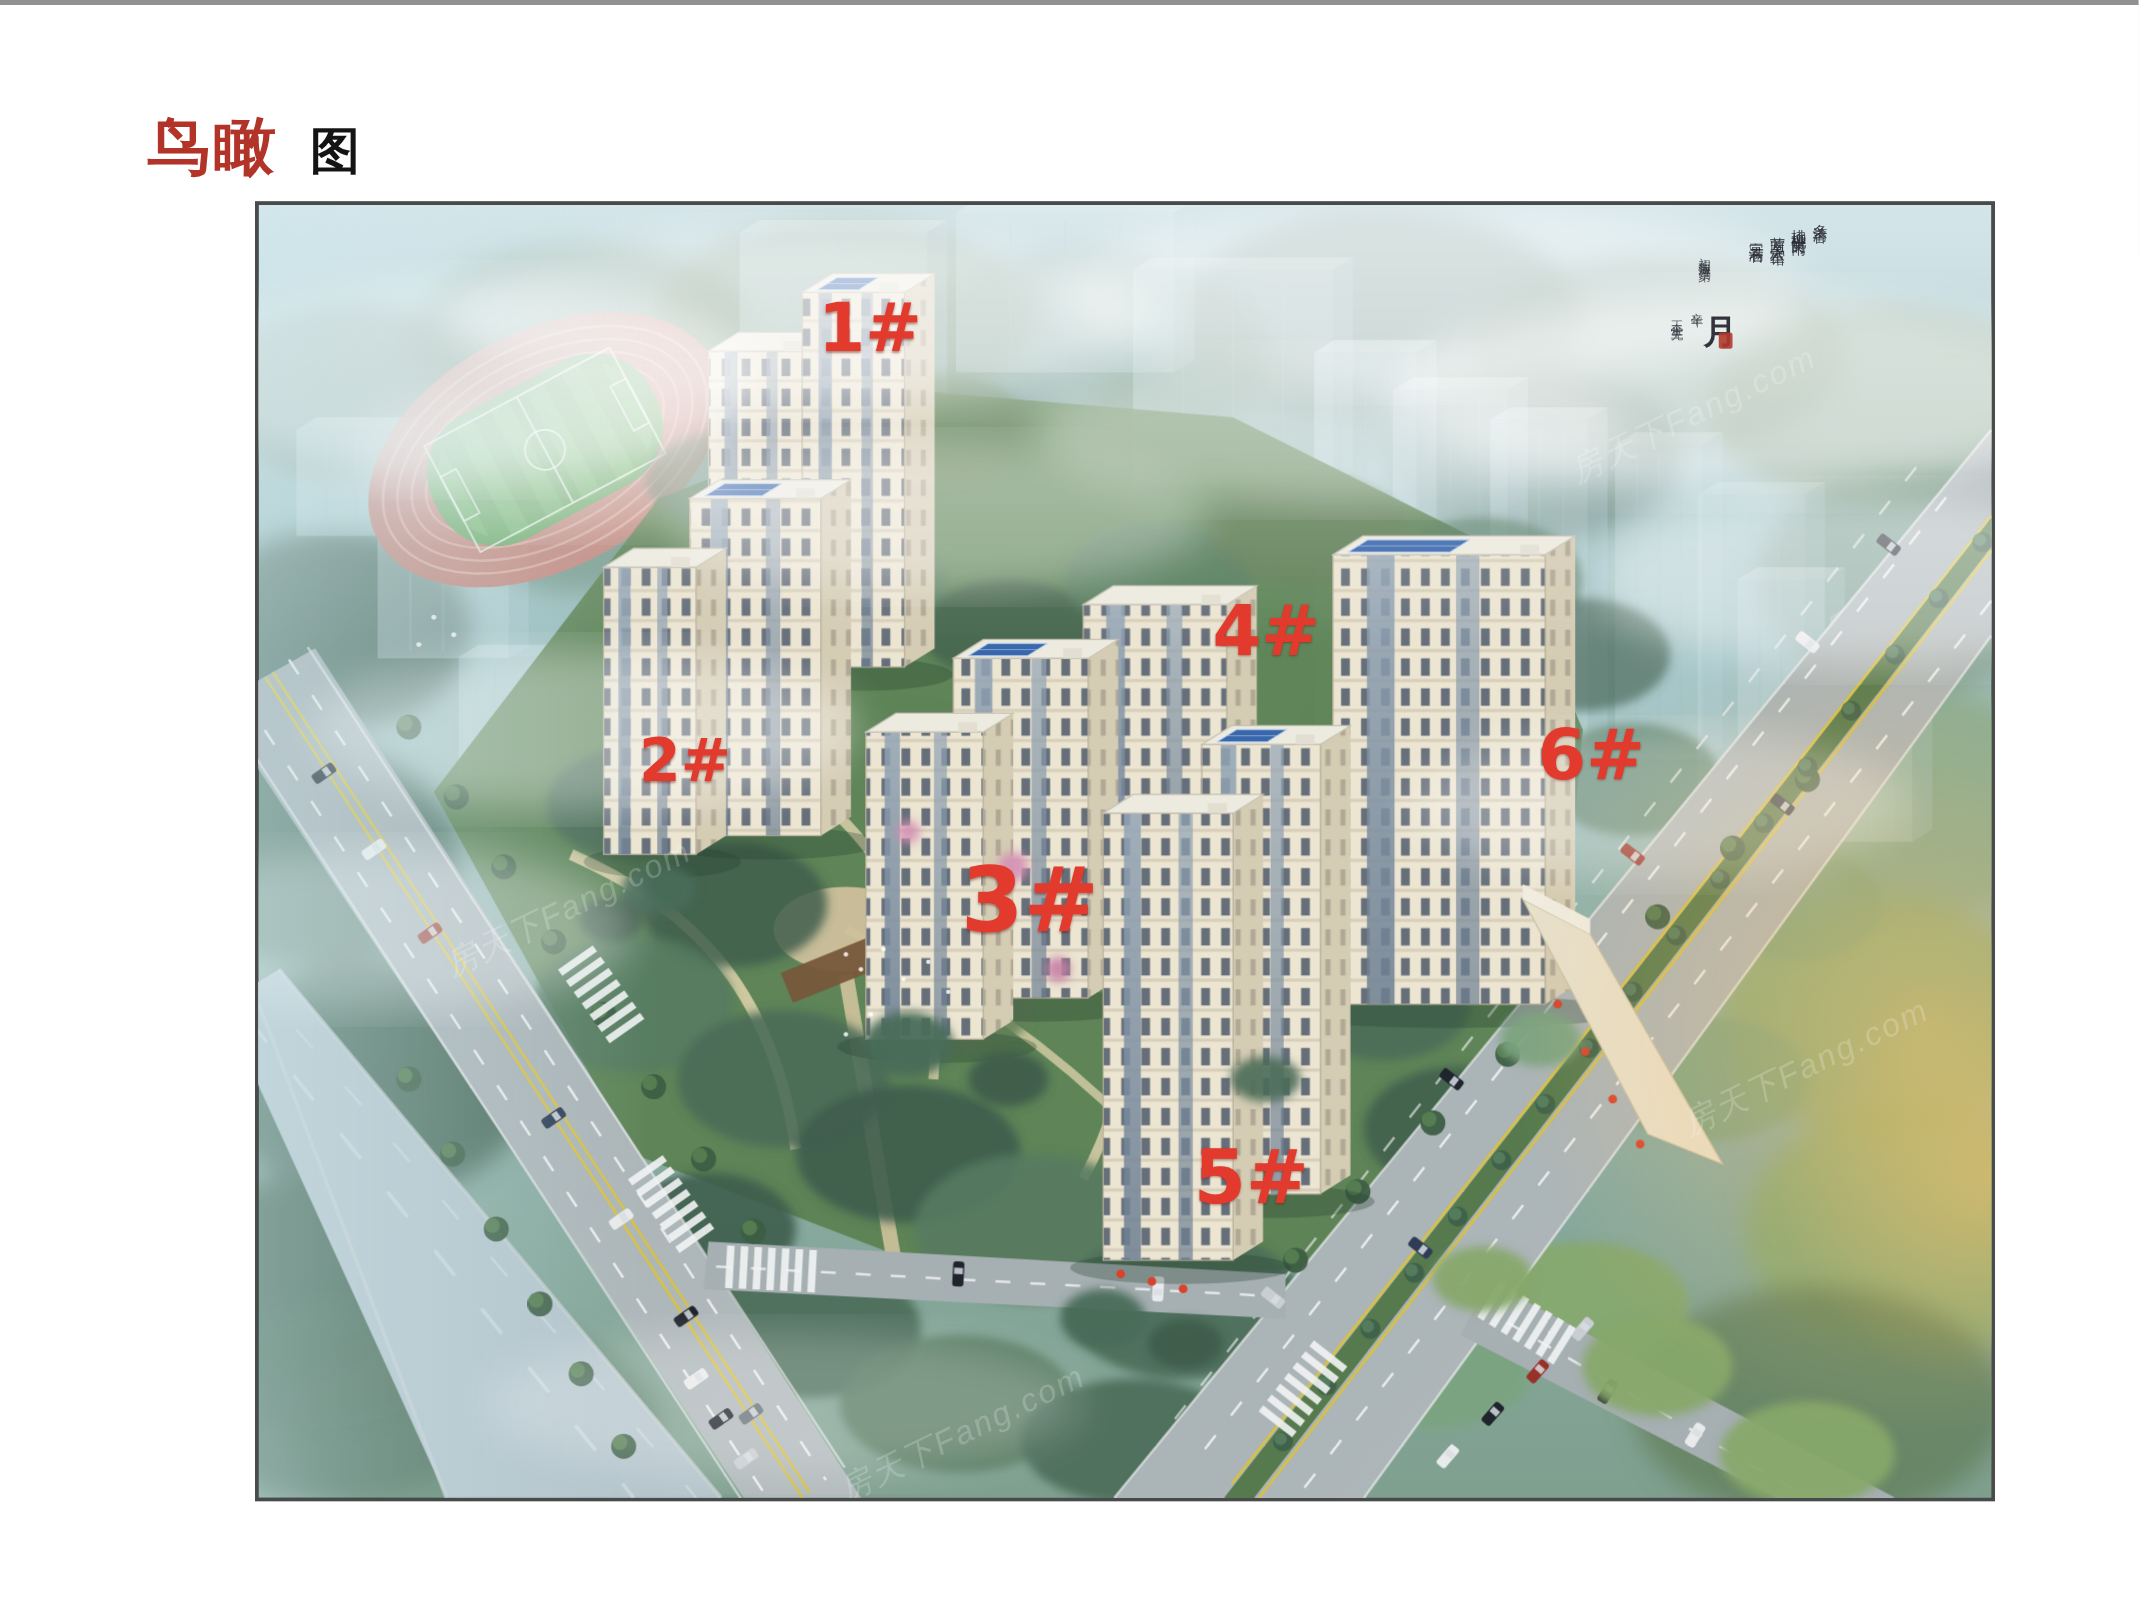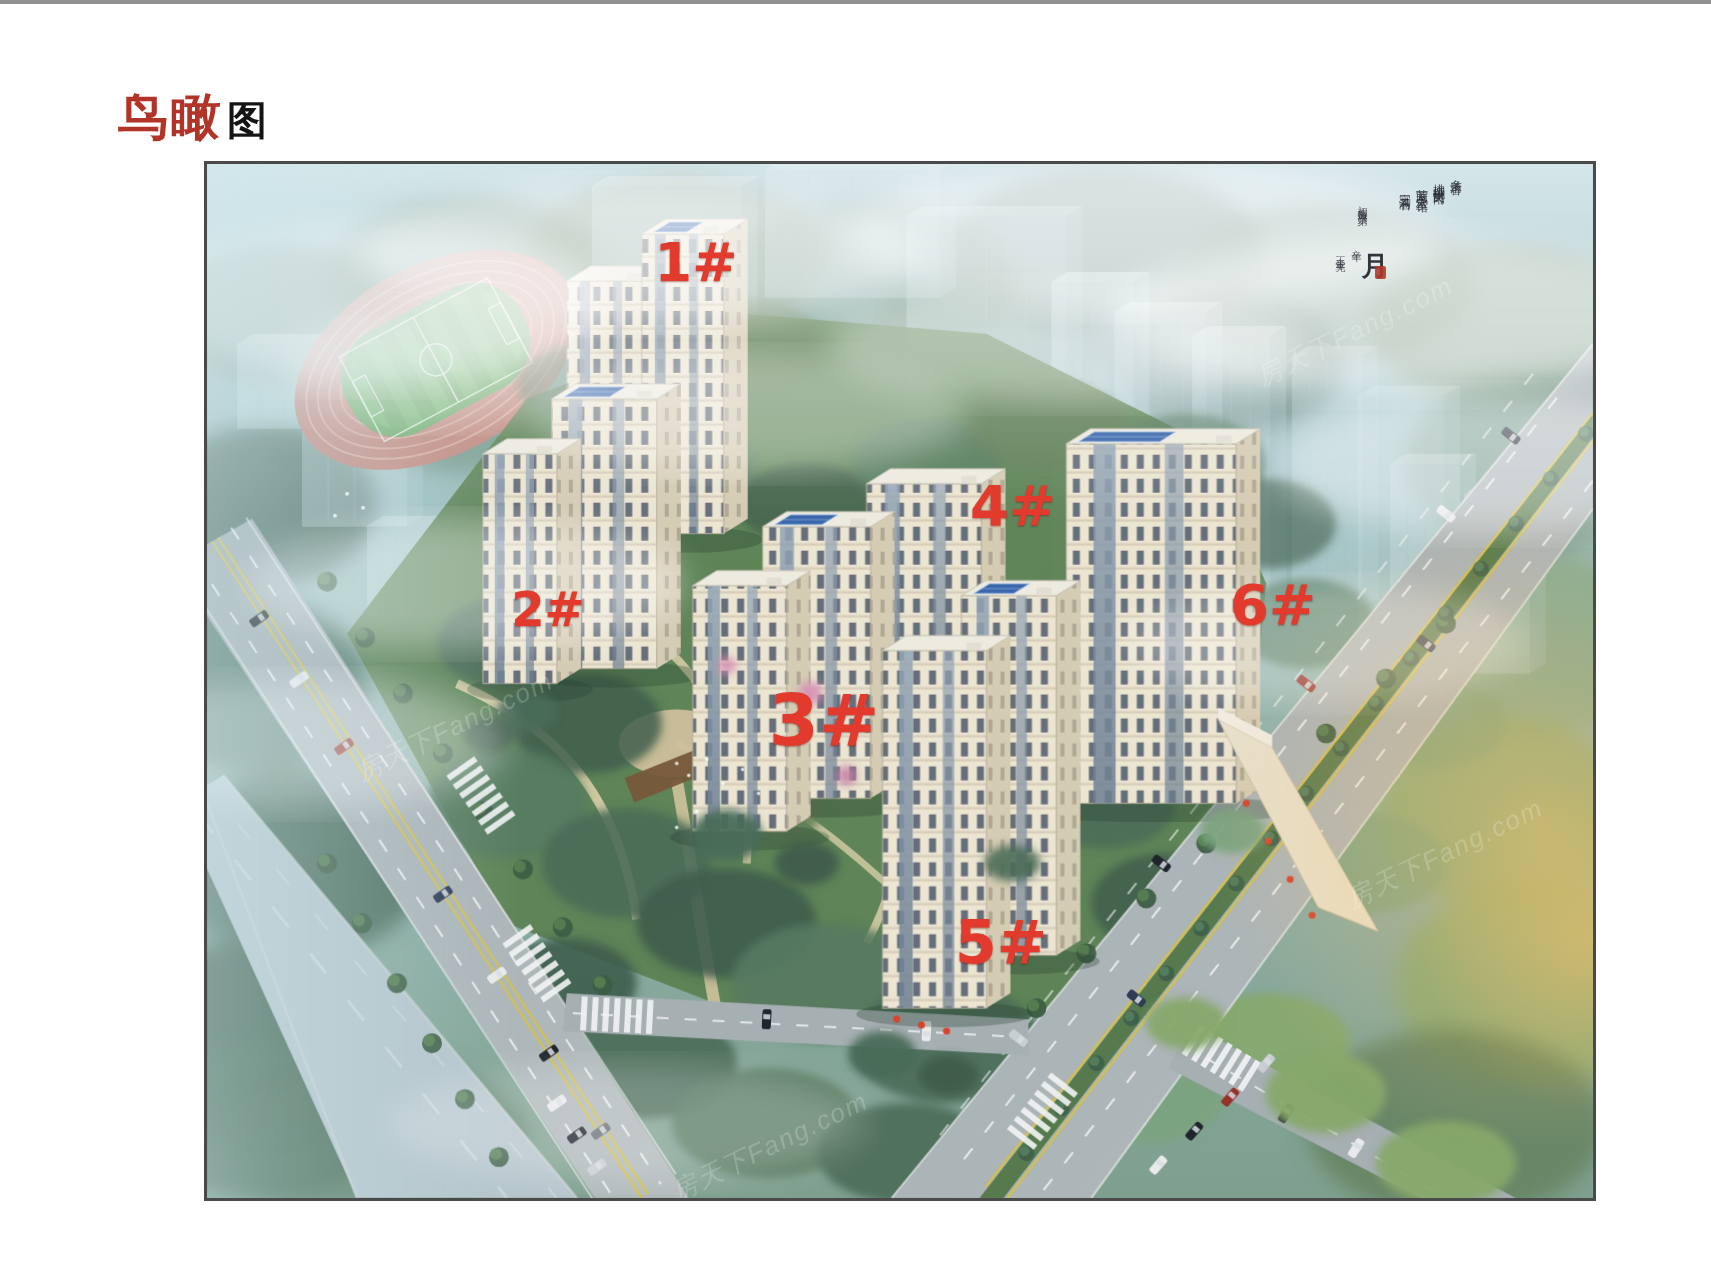--- a/index.html
+++ b/index.html
@@ -1,19 +1,19 @@
 <!DOCTYPE html>
 <html><head>
 <meta charset="utf-8">
 <style>
   html,body{margin:0;padding:0;background:#ffffff;}
   body{width:1711px;height:1280px;position:relative;overflow:hidden;
        font-family:"Liberation Sans",sans-serif;}
   .top-rule{position:absolute;left:0;top:0;width:1711px;height:4px;background:#8f9193;}
-  .page-title{position:absolute;left:118px;top:84px;display:flex;align-items:baseline;gap:3px;}
+  .page-title{position:absolute;left:118px;top:84px;display:flex;align-items:baseline;gap:24px;}
   .title-red{font-family:"Liberation Serif",serif;font-weight:700;font-size:50px;
              color:#b23327;letter-spacing:3px;}
   .title-black{font-family:"Liberation Serif",serif;font-weight:600;font-size:40px;color:#141414;}
   .frame{position:absolute;left:204px;top:161px;width:1386px;height:1034px;
          border:3px solid #4a4a4a;background:#9fc2c8;overflow:hidden;}
   .frame svg{position:absolute;left:0;top:0;}
   .bld-label{position:absolute;color:#e23a2c;font-weight:800;
              font-family:"DejaVu Sans",sans-serif;line-height:1;
              text-shadow:0 1px 2px rgba(100,10,5,.45);
              transform:translate(-50%,-50%);white-space:nowrap;}

